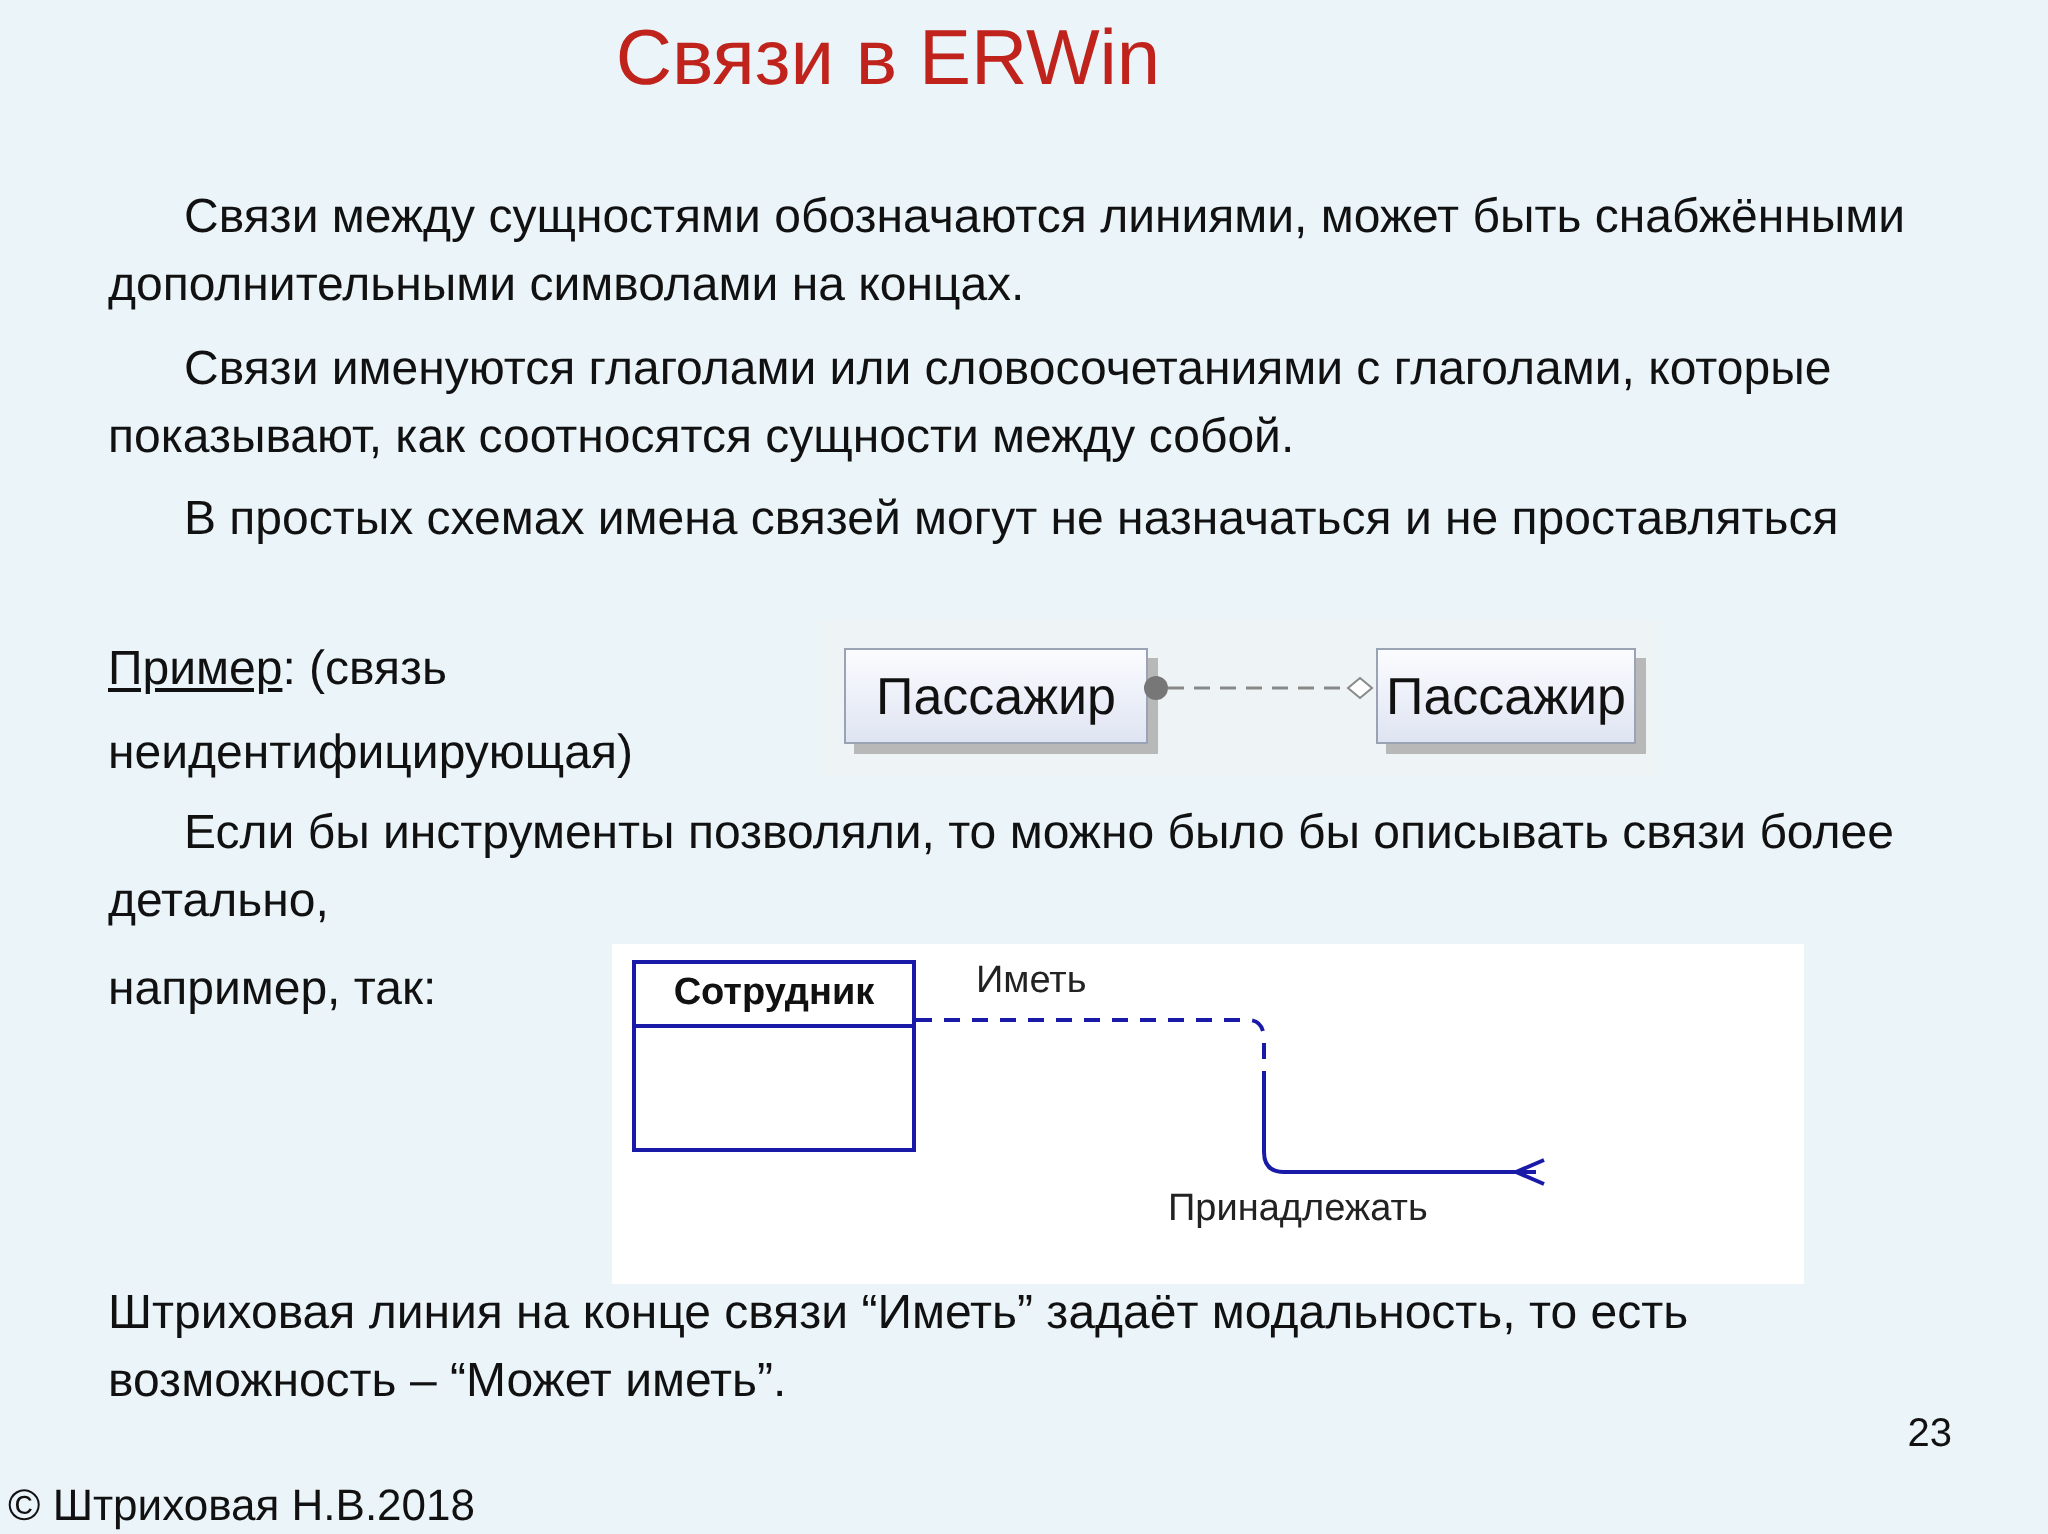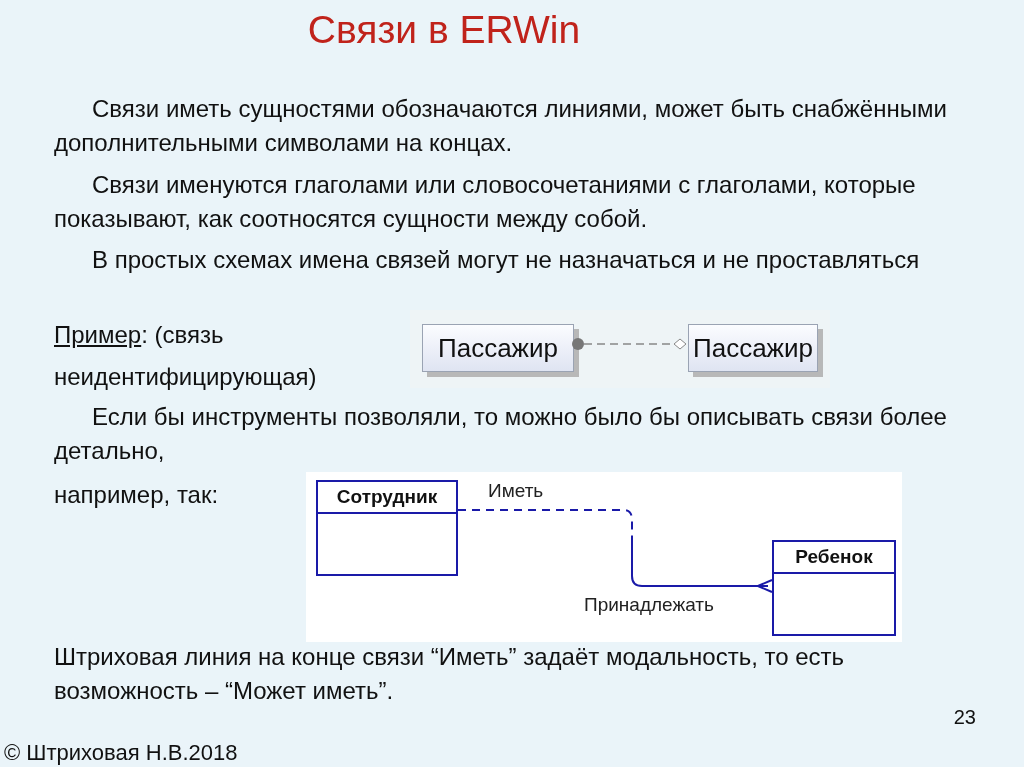--- a/index.html
+++ b/index.html
@@ -15,21 +15,21 @@
   .hdr{border-bottom:2px solid #1a1aa8;font-weight:bold;font-size:19px;text-align:center;height:30px;line-height:30px;}
   .lbl{position:absolute;font-size:19px;color:#222;}
   .pnum{position:absolute;right:48px;top:706px;font-size:20px;margin-left:23px;}
   .copy{position:absolute;left:4px;top:740px;font-size:22px;}
 </style>
 </head>
 <body>
 
 <div class="title">Связи в ERWin</div>
 
-<div class="p ind" style="top:92px">Связи иметь сущностями  обозначаются линиями, может быть снабжёнными дополнительными символами на концах.</div>
+<div class="p ind" style="top:92px">Связи между сущностями  обозначаются линиями, может быть снабжёнными дополнительными символами на концах.</div>
 <div class="p ind" style="top:168px">Связи именуются глаголами или словосочетаниями с глаголами, которые показывают, как соотносятся сущности между собой.</div>
 <div class="p ind" style="top:243px">В простых схемах имена связей могут не назначаться и не проставляться</div>
 <div class="p" style="top:318px;width:340px"><span class="u">Пример</span><span>: (связь</span></div>
 <div class="p" style="top:360px;width:340px">неидентифицирующая)</div>
 
 <div class="d1">
   <div class="ent" style="left:12px;width:150px">Пассажир</div>
   <svg style="position:absolute;left:160px;top:24px" width="120" height="20">
     <circle cx="8" cy="10" r="6" fill="#777"></circle>
     <line x1="14" y1="10" x2="104" y2="10" stroke="#888" stroke-width="1.5" stroke-dasharray="8,5"></line>
@@ -38,23 +38,20 @@
   <div class="ent" style="left:278px;width:128px">Пассажир</div>
 </div>
 
 <div class="p ind" style="top:400px">Если бы инструменты позволяли, то можно было бы описывать связи более детально,</div>
 <div class="p" style="top:478px;width:240px">например, так:</div>
 
 <div class="d2">
   <div class="box" style="left:10px;top:8px;width:138px;height:92px">
     <div class="hdr">Сотрудник</div>
   </div>
-  <div class="box" style="left:466px;top:68px;width:120px;height:92px">
-    <div class="hdr">Ребенок</div>
-  </div>
   <svg style="position:absolute;left:0;top:0" width="596" height="170">
     <path d="M152 38 H318 Q326 38 326 48 V70" fill="none" stroke="#1a1aa8" stroke-width="2" stroke-dasharray="8,6"></path>
     <path d="M326 70 V104 Q326 114 336 114 H462" fill="none" stroke="#1a1aa8" stroke-width="2"></path>
     <line x1="452" y1="114" x2="466" y2="108" stroke="#1a1aa8" stroke-width="2"></line>
     <line x1="452" y1="114" x2="466" y2="120" stroke="#1a1aa8" stroke-width="2"></line>
   </svg>
   <div class="lbl" style="left:182px;top:8px">Иметь</div>
   <div class="lbl" style="left:278px;top:122px">Принадлежать</div>
 </div>
 

